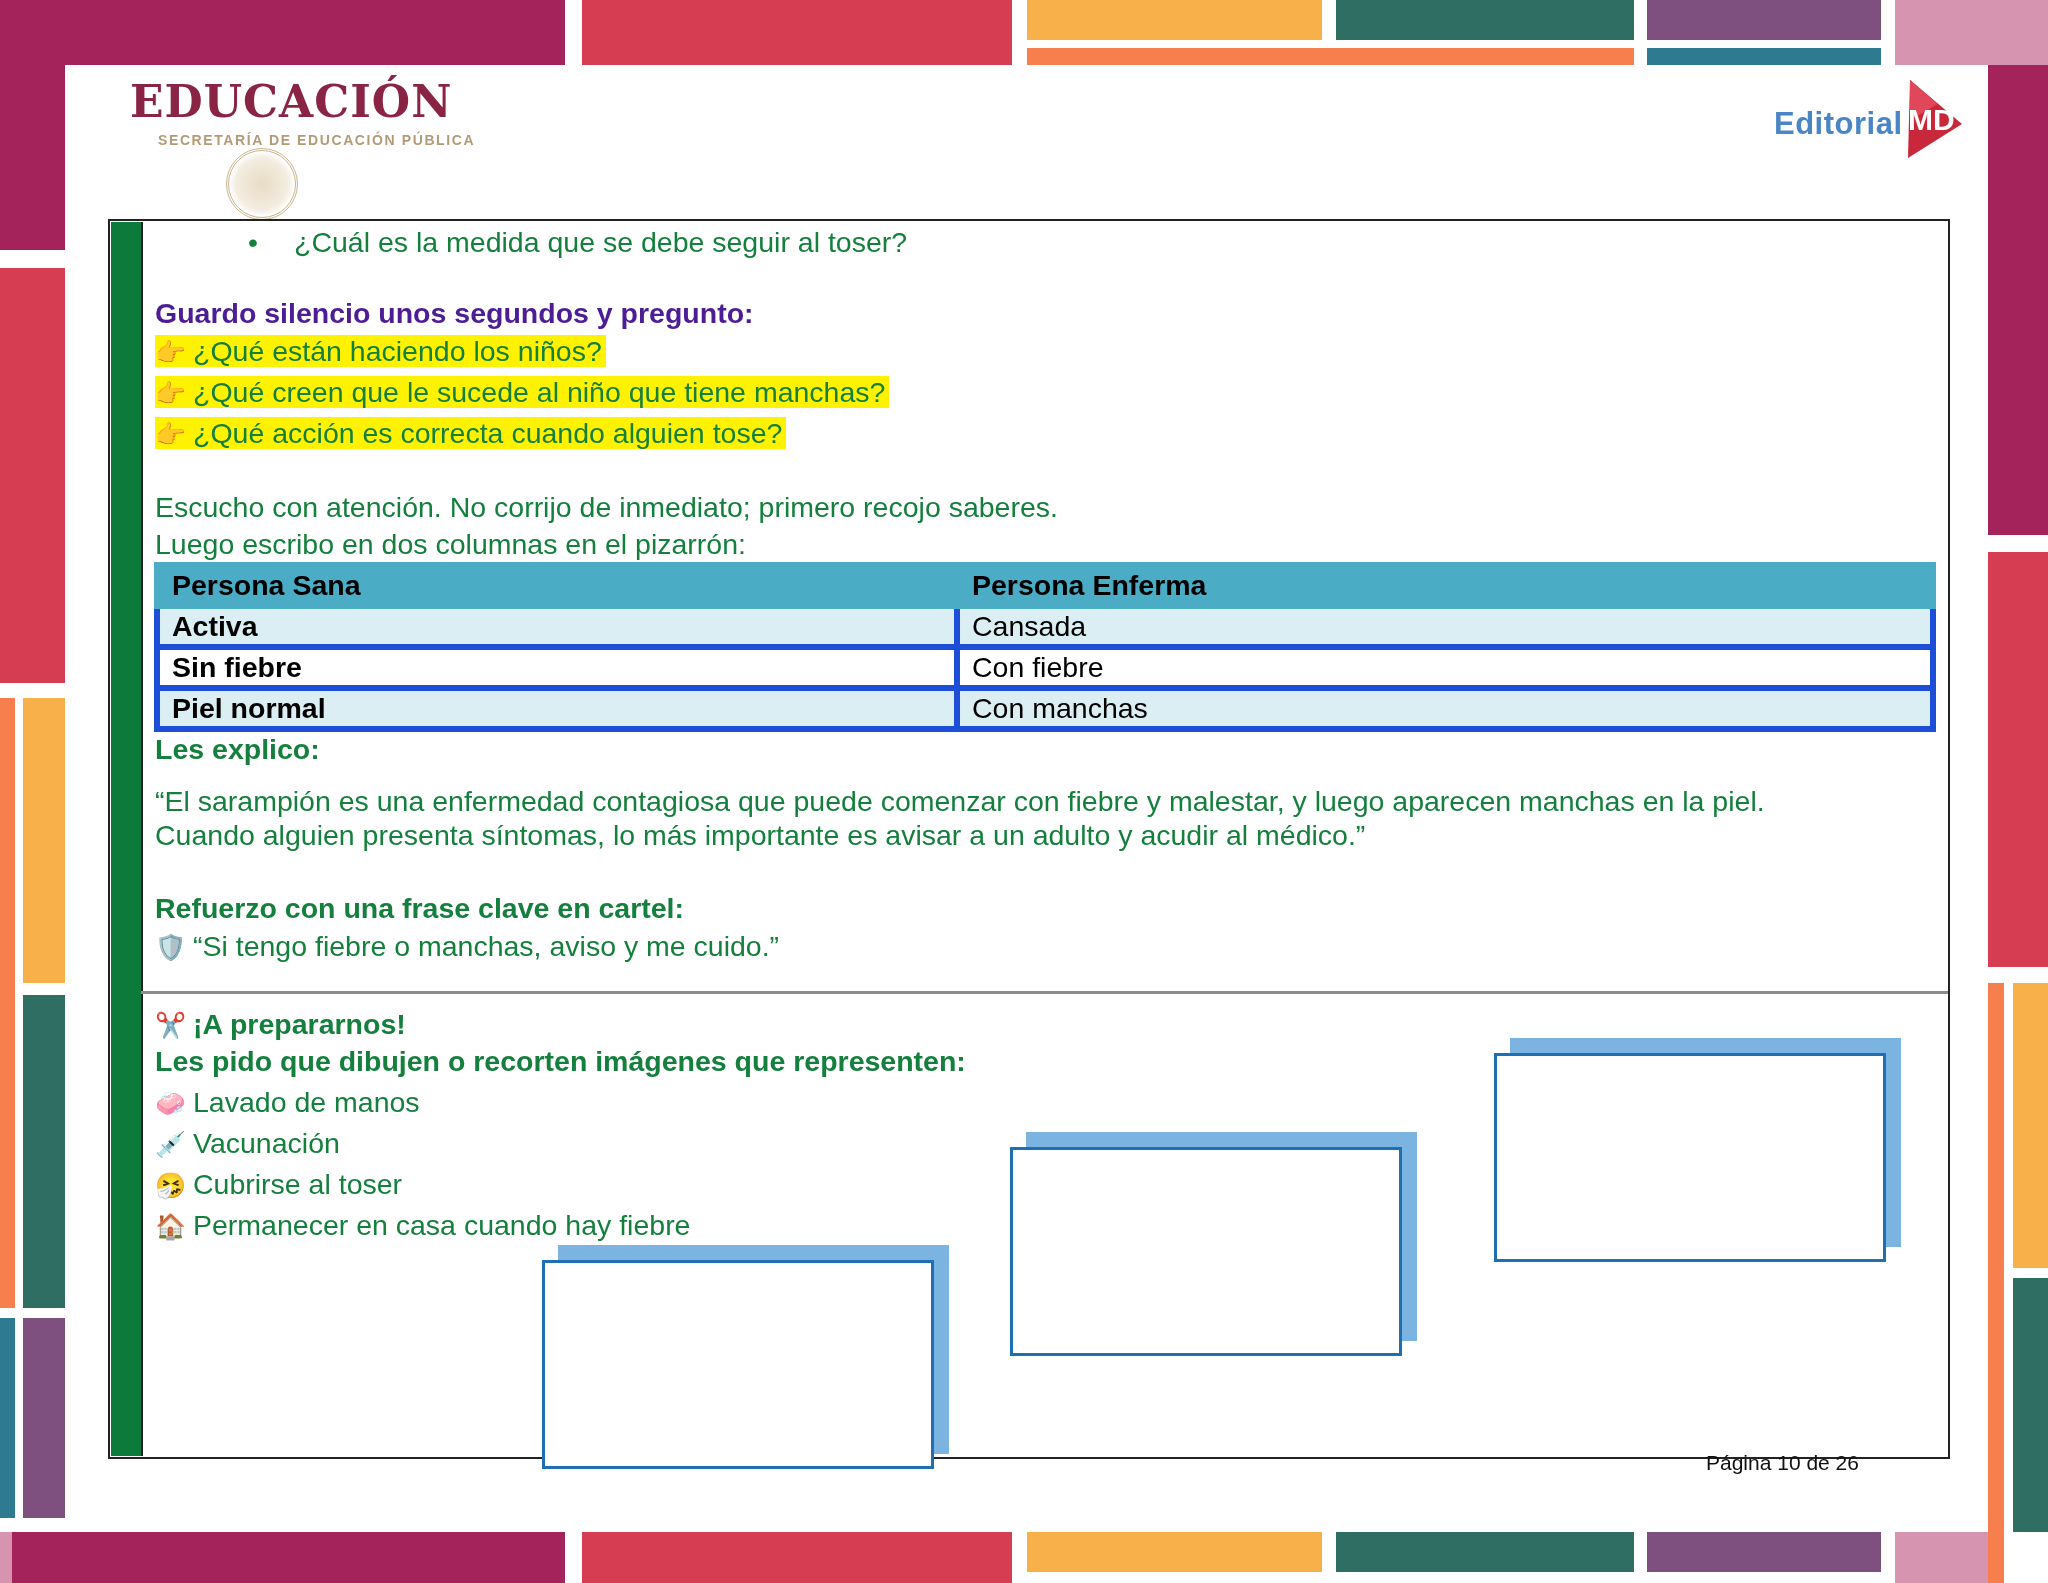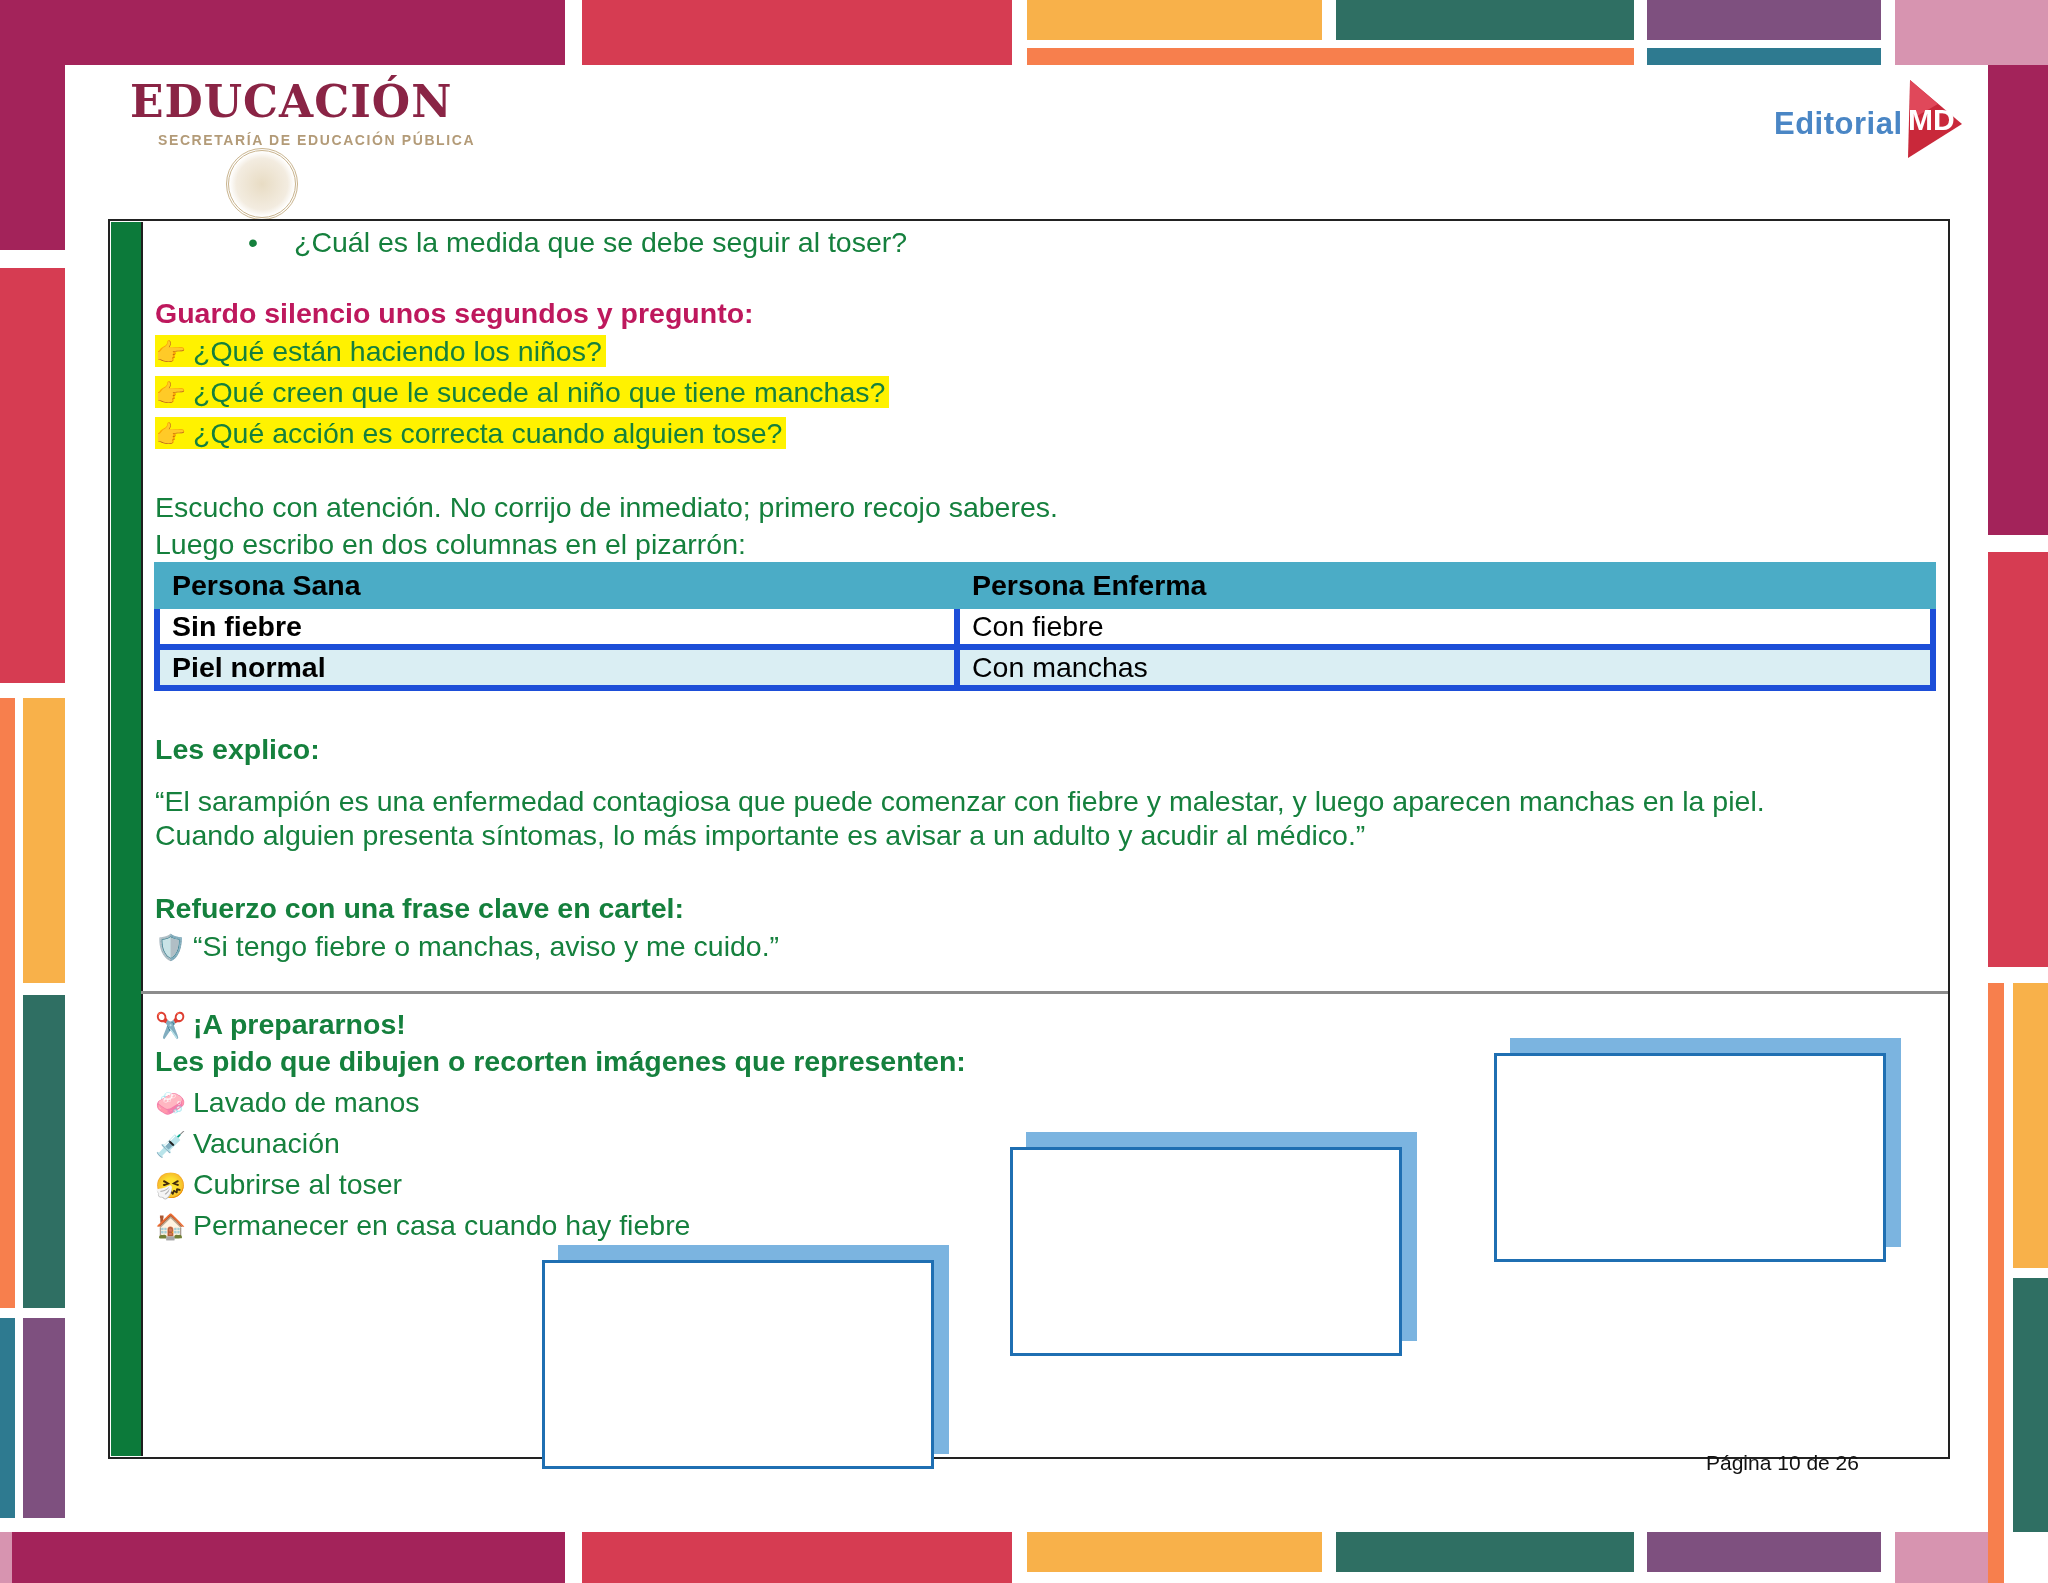--- a/index.html
+++ b/index.html
@@ -45,21 +45,21 @@
     position:absolute; left:111px; top:222px; width:30px; height:1234px;
     background:#0c7a3a; border-right:2px solid #1e1e1e;
   }
   .divider {
     position:absolute; left:141px; top:991px; width:1807px; height:3px;
     background:#8c8c8c;
   }
 
   .txt { position:absolute; font-size:28.5px; line-height:34px; white-space:nowrap; color:#15803d; }
   .bold { font-weight:bold; }
-  .navy { color:#be185d; }
+  .navy { color:#4c1d95; }
   .hl { background:#fff200; padding-right:4px; }
   .emoji { display:inline-block; width:38px; font-size:25px; text-align:left; }
 
   .tbl {
     position:absolute; left:154px; top:562px; width:1782px;
     border-collapse:collapse; font-size:28.5px;
   }
   .tbl td {
     height:35px; padding:0 12px; border:6px solid #1d4ed8; line-height:33px;
   }
@@ -150,20 +150,24 @@
 
 <div class="txt" style="left:155px;top:490px;">Escucho con atención. No corrijo de inmediato; primero recojo saberes.</div>
 <div class="txt" style="left:155px;top:527px;">Luego escribo en dos columnas en el pizarrón:</div>
 
 <table class="tbl">
   <tbody>
       <tr class="hdr">
     <td class="c1">Persona Sana</td>
     <td>Persona Enferma</td>
   </tr>
+  <tr class="alt">
+    <td class="c1">Activa</td>
+    <td>Cansada</td>
+  </tr>
   <tr class="plain">
     <td class="c1">Sin fiebre</td>
     <td>Con fiebre</td>
   </tr>
   <tr class="alt">
     <td class="c1">Piel normal</td>
     <td>Con manchas</td>
   </tr>
 </tbody>
   </table>

